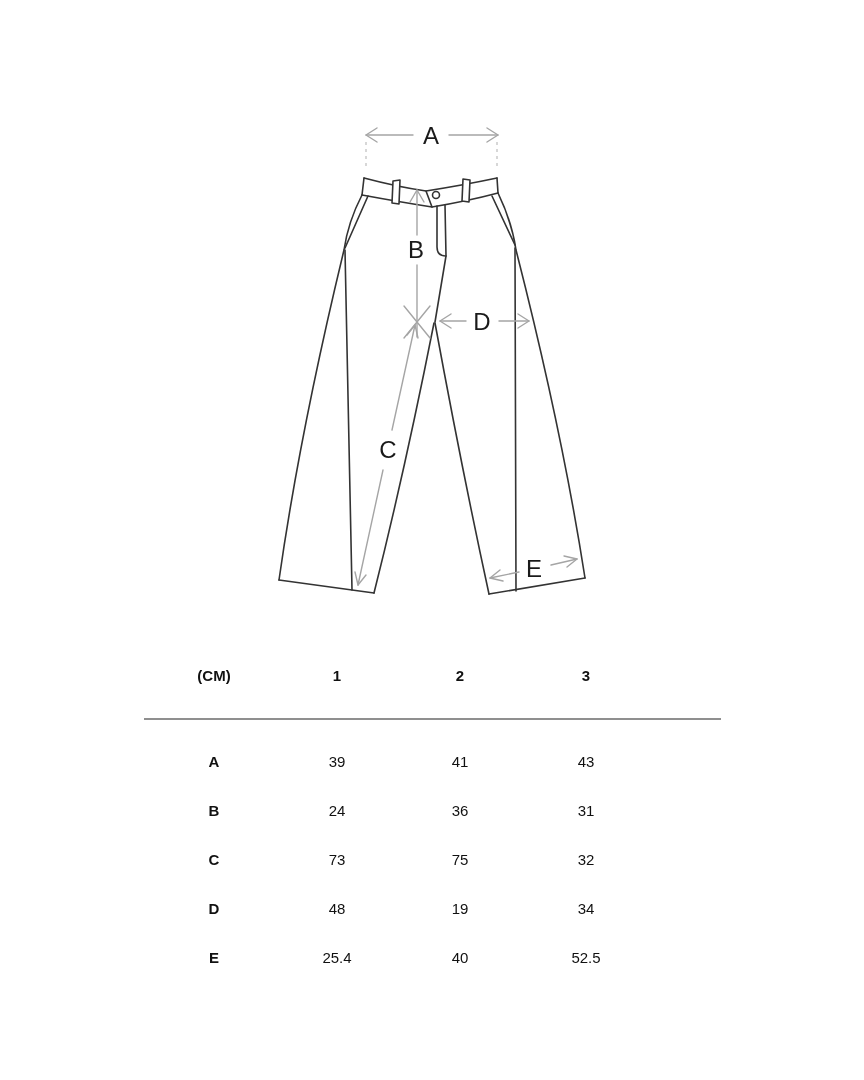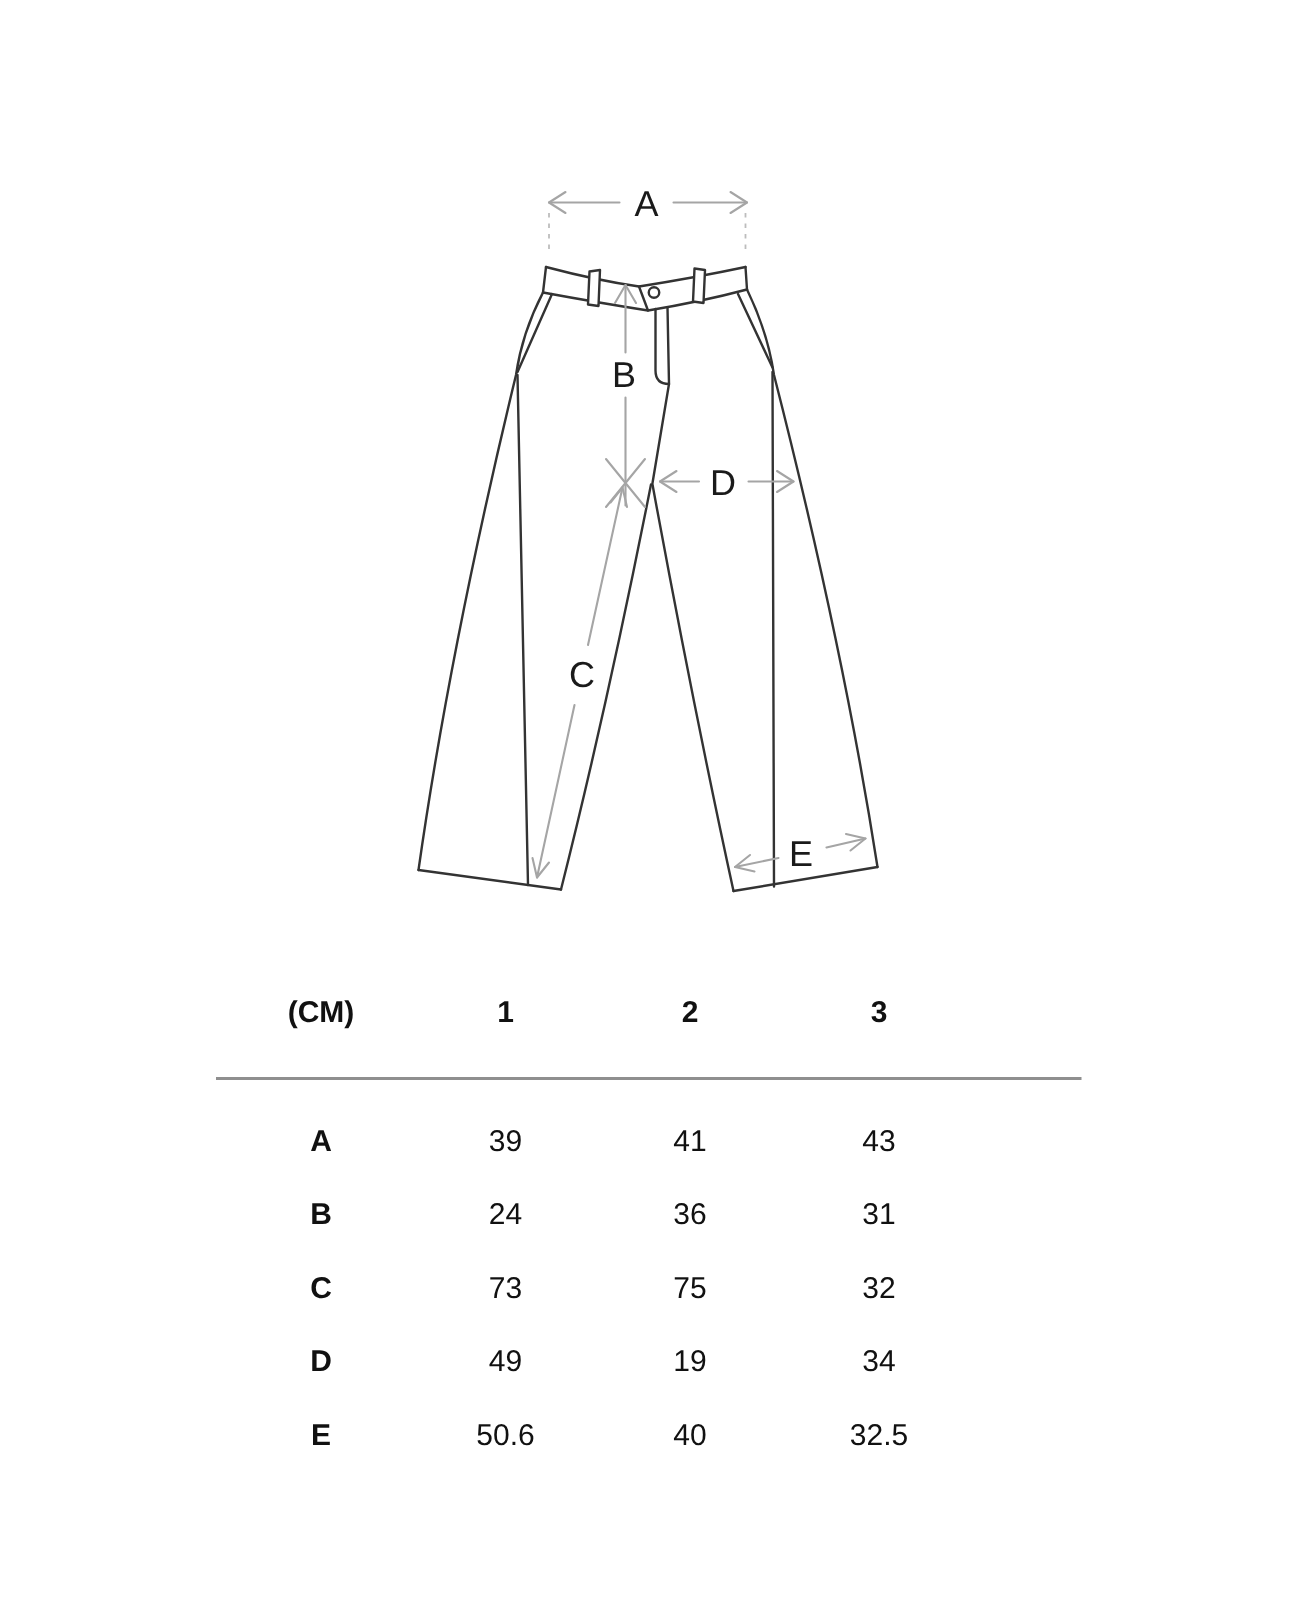--- a/index.html
+++ b/index.html
@@ -56,21 +56,21 @@
     font-weight: 400;
     fill: #1a1a1a;
     text-anchor: middle;
   }
   
   #size-table {
     position: absolute;
     left: 144px;
     top: 655px;
     width: 577px;
-    font-size: 20px;
+    font-size: 15px;
   }
   .trow {
     display: grid;
     grid-template-columns: 140px 106px 140px 112px;
     align-items: center;
   }
   .trow > div { text-align: center; }
   .header-row {
     height: 40px;
     font-weight: 700;
@@ -191,27 +191,27 @@
 
       <div class="trow data-row">
         <div class="row-label">C</div>
         <div class="cell-value">73</div>
         <div class="cell-value">75</div>
         <div class="cell-value">32</div>
       </div>
 
       <div class="trow data-row">
         <div class="row-label">D</div>
-        <div class="cell-value">49</div>
+        <div class="cell-value">48</div>
         <div class="cell-value">19</div>
         <div class="cell-value">34</div>
       </div>
 
       <div class="trow data-row">
         <div class="row-label">E</div>
-        <div class="cell-value">50.6</div>
+        <div class="cell-value">25.4</div>
         <div class="cell-value">40</div>
-        <div class="cell-value">32.5</div>
+        <div class="cell-value">52.5</div>
       </div>
 
     </div>
   </div>
 </div>
 
 </body></html>

